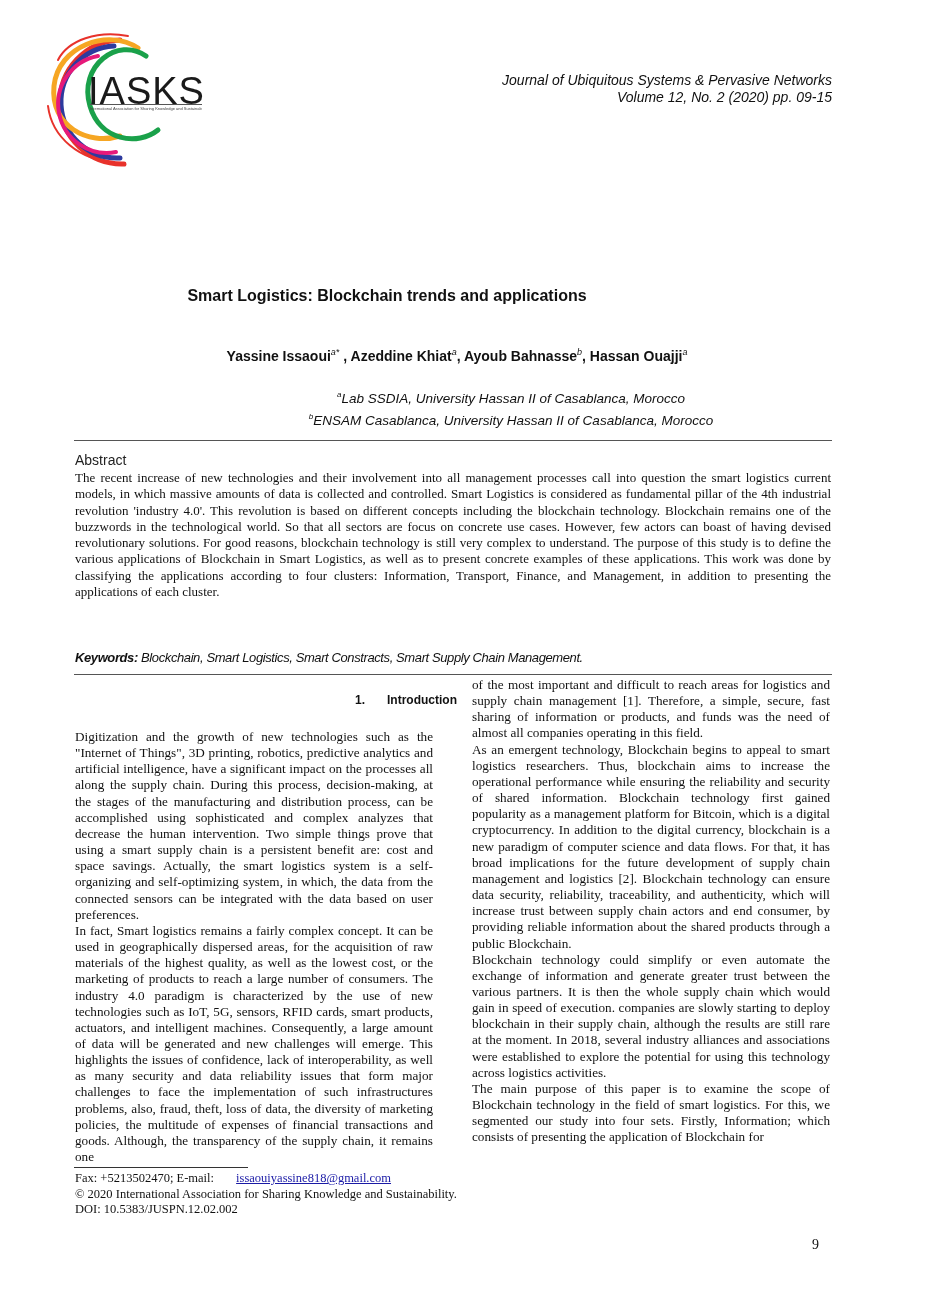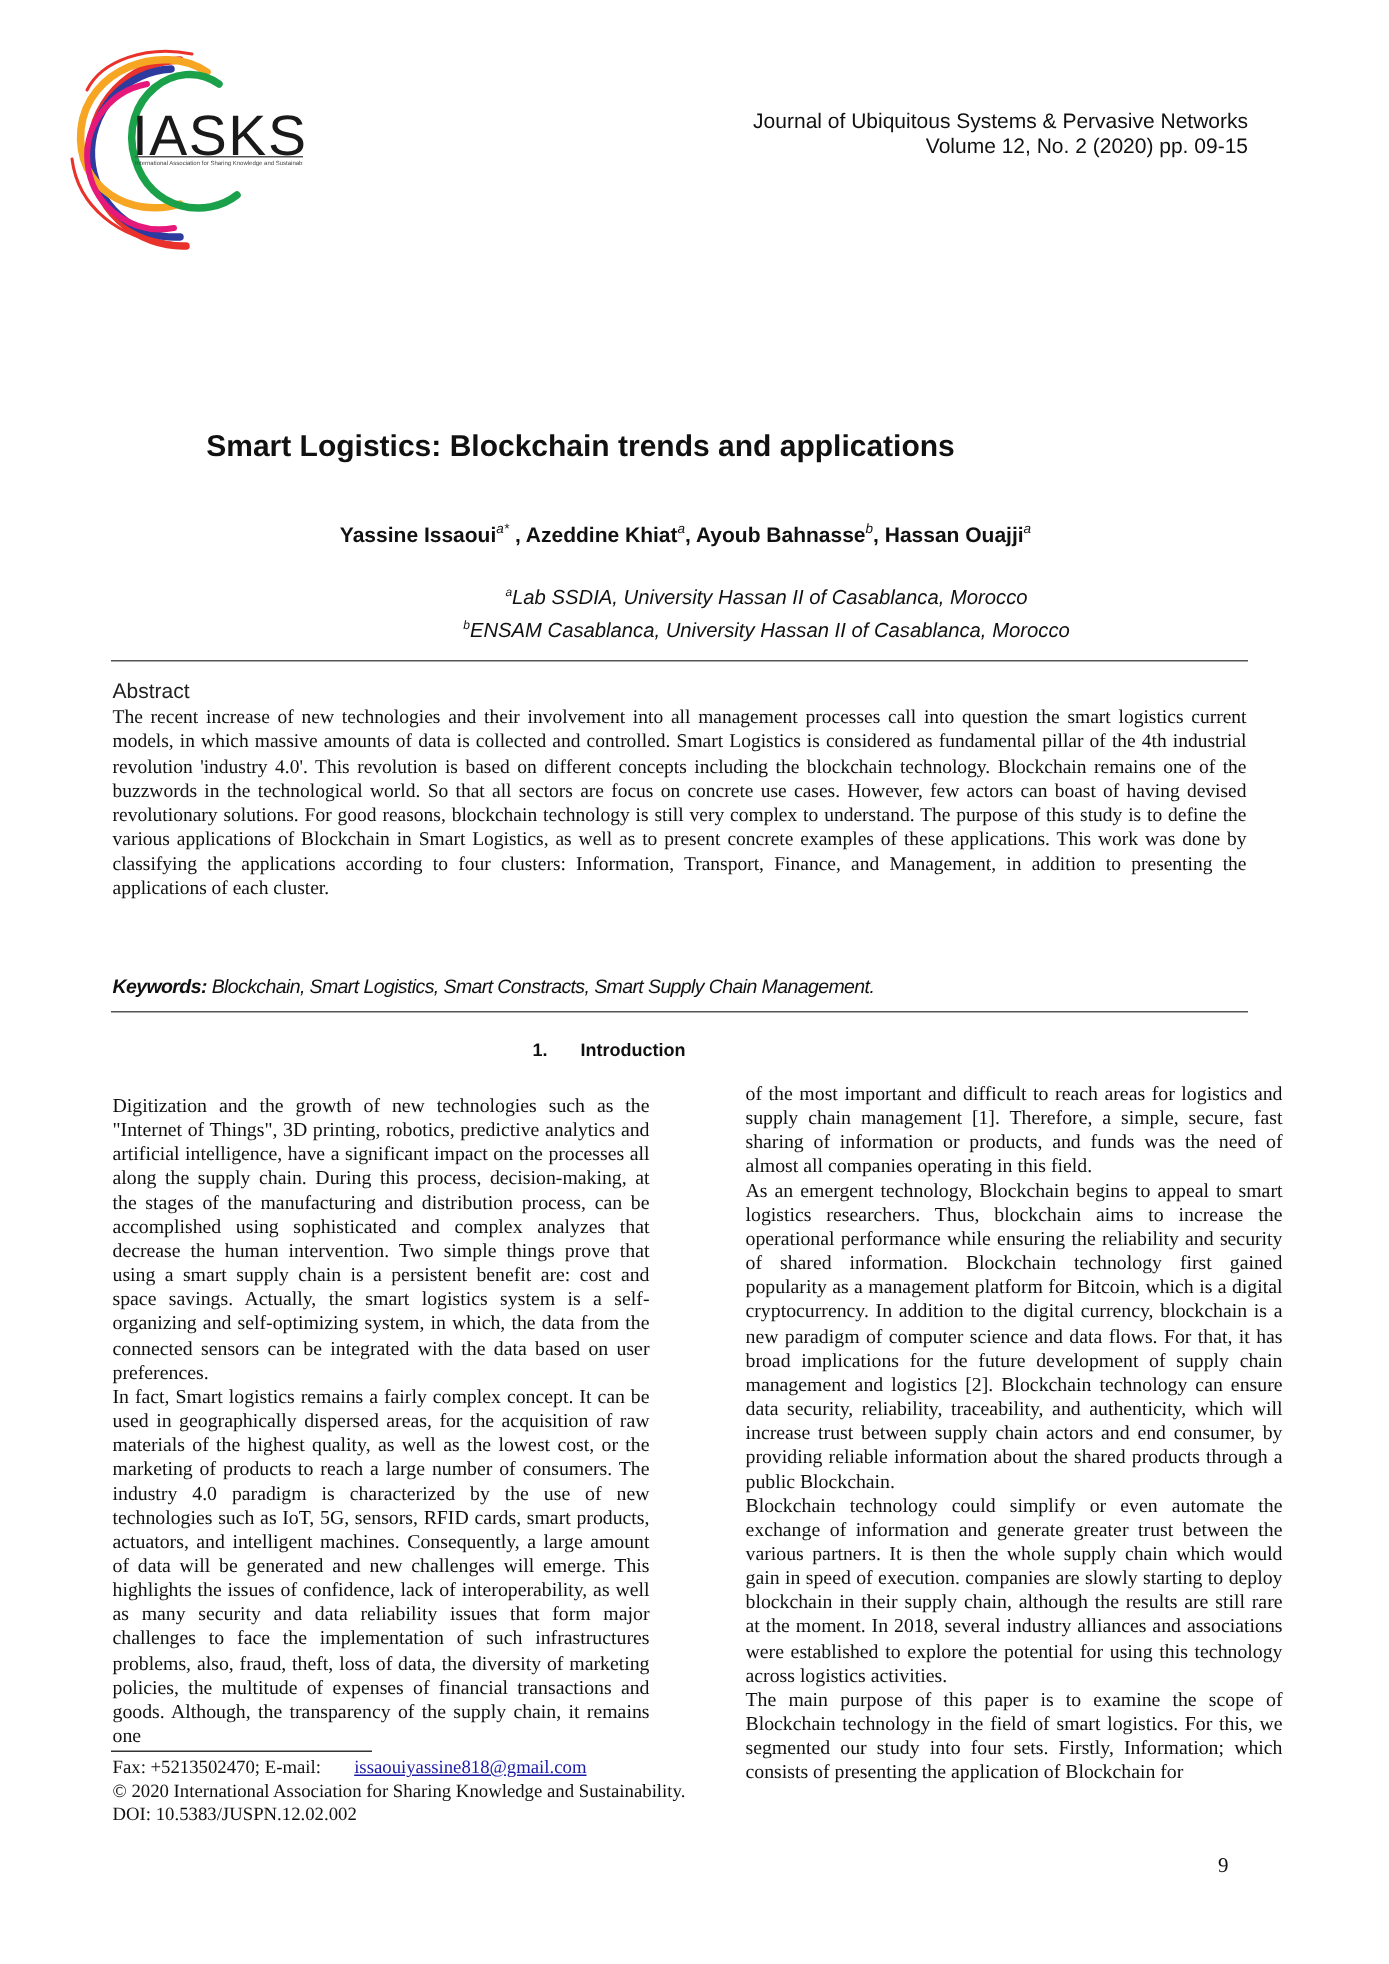--- a/index.html
+++ b/index.html
@@ -3,23 +3,23 @@
 <meta charset="utf-8">
 <style>
   html, body { margin:0; padding:0; background:#ffffff; }
   body { width:926px; height:1309px; position:relative; overflow:hidden; color:#111; }
   .abs { position:absolute; }
 
   #logo { left:28px; top:26px; width:190px; height:150px; }
   #logo-text { left:88px; top:70px; font-family:"Liberation Sans", sans-serif; font-size:38px; letter-spacing:1px; color:#1a1a1a; font-weight:normal; }
   #logo-sub { left:90px; top:104px; width:112px; border-top:1px solid #555; font-family:"Liberation Sans", sans-serif; font-size:4px; color:#444; padding-top:1px; white-space:nowrap; overflow:hidden; }
 
-  #journal { right:94px; top:72px; text-align:right; font-family:"Liberation Sans", sans-serif; font-size:14px; line-height:17px; color:#111; }
+  #journal { right:94px; top:72px; text-align:right; font-family:"Liberation Sans", sans-serif; font-style:italic; font-size:14px; line-height:17px; color:#111; }
 
-  #title { left:0; width:774px; top:287px; text-align:center; font-family:"Liberation Sans", sans-serif; font-weight:bold; font-size:20px; color:#111; }
+  #title { left:0; width:774px; top:287px; text-align:center; font-family:"Liberation Sans", sans-serif; font-weight:bold; font-size:16px; color:#111; }
   #authors { left:0; width:914px; top:347px; text-align:center; font-family:"Liberation Sans", sans-serif; font-weight:bold; font-size:14px; }
   #authors sup { font-size:9px; font-weight:normal; font-style:italic; }
   #affils { left:0; width:926px; top:386px; text-align:center; font-family:"Liberation Sans", sans-serif; font-style:italic; font-size:13.5px; line-height:18px;padding-left:48px; }
   #affils sup { font-size:8px; }
 
   .rule { position:absolute; height:0; border-top:1.5px solid #555; }
   #rule1 { left:74px; width:758px; top:440px; }
   #rule2 { left:74px; width:758px; top:674px; }
   #rule3 { left:74px; width:174px; top:1167px; border-top:1px solid #333; }
 
@@ -28,21 +28,21 @@
 
   #keywords { left:75px; top:650px; width:760px; font-family:"Liberation Sans", sans-serif; font-style:italic; font-size:13px; letter-spacing:-0.4px; }
   #keywords b { font-weight:bold; }
 
   #intro-heading { left:74px; width:383px; top:693px; text-align:right; font-family:"Liberation Sans", sans-serif; font-weight:bold; font-size:12px; }
   #intro-heading span.num { margin-right:22px; }
 
   .col { position:absolute; font-family:"Liberation Serif", serif; font-size:13.2px; line-height:16.15px; text-align:justify; }
   .col p { margin:0; }
   #col-left { left:75px; top:729px; width:358px; }
-  #col-right { left:497px; top:677px; width:358px;margin-top:44px; }
+  #col-right { left:472px; top:677px; width:358px; }
 
   #footnote { left:75px; top:1171px; width:600px; font-family:"Liberation Serif", serif; font-size:12.5px; line-height:15.5px; }
   #footnote sup { font-size:8px; }
   #footnote a { color:#1a1aa6; text-decoration:underline;margin-left:19px; }
   #page-number { left:812px; top:1237px; font-family:"Liberation Serif", serif; font-size:14px; }
 </style>
 </head>
 <body>
 
 <div id="logo" class="abs">

